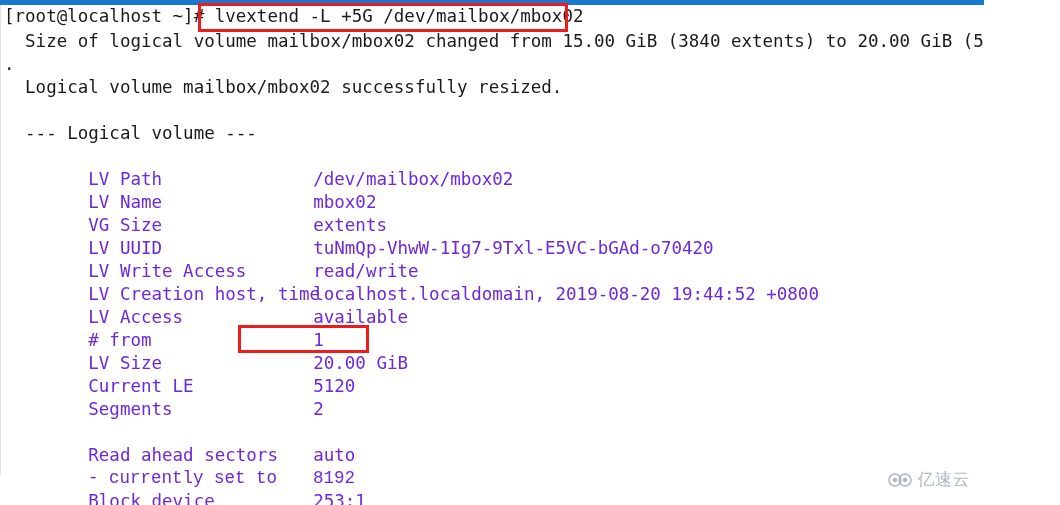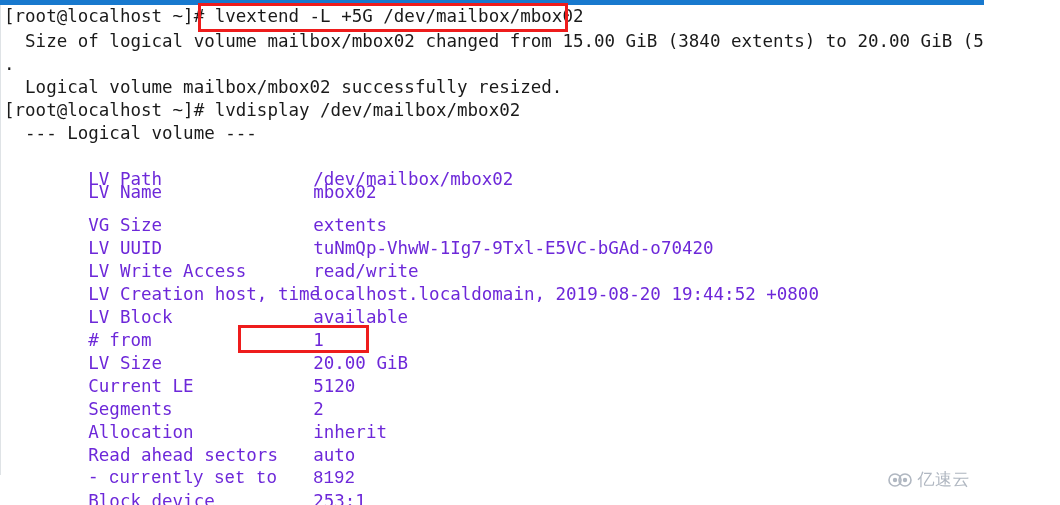--- a/index.html
+++ b/index.html
@@ -109,58 +109,54 @@
 
   <div id="top-bar"></div>
   <div id="left-border"></div>
 
   <div id="terminal">
 
     <div class="line" style="top:0px;">[root@localhost ~]# lvextend -L +5G /dev/mailbox/mbox02</div>
     <div class="line" style="top:25px;">  Size of logical volume mailbox/mbox02 changed from 15.00 GiB (3840 extents) to 20.00 GiB (5120 extents)</div>
     <div class="line" style="top:48px;">.</div>
     <div class="line" style="top:71px;">  Logical volume mailbox/mbox02 successfully resized.</div>
-    <div class="line" style="top:94px;">[root@localhost ~]# lvdisplay /dev/mailbox/mbox02</div>
     <div class="line" style="top:117px;">  --- Logical volume ---</div>
 
     <div class="row" style="top:140px;">
       <span class="label">  LV Path</span><span class="value">/dev/mailbox/mbox02</span>
     </div>
-    <div class="row" style="top:153px;">
+    <div class="row" style="top:163px;">
       <span class="label">  LV Name</span><span class="value">mbox02</span>
     </div>
     <div class="row" style="top:186px;">
       <span class="label">  VG Size</span><span class="value">extents</span>
     </div>
     <div class="row" style="top:209px;">
       <span class="label">  LV UUID</span><span class="value">tuNmQp-VhwW-1Ig7-9Txl-E5VC-bGAd-o70420</span>
     </div>
     <div class="row" style="top:232px;">
       <span class="label">  LV Write Access</span><span class="value">read/write</span>
     </div>
     <div class="row" style="top:255px;">
       <span class="label">  LV Creation host, time</span><span class="value">localhost.localdomain, 2019-08-20 19:44:52 +0800</span>
     </div>
     <div class="row" style="top:278px;">
-      <span class="label">  LV Block</span><span class="value">available</span>
+      <span class="label">  LV Access</span><span class="value">available</span>
     </div>
     <div class="row" style="top:301px;">
       <span class="label">  # from</span><span class="value">1</span>
     </div>
     <div class="row" style="top:324px;">
       <span class="label">  LV Size</span><span class="value">20.00 GiB</span>
     </div>
     <div class="row" style="top:347px;">
       <span class="label">  Current LE</span><span class="value">5120</span>
     </div>
     <div class="row" style="top:370px;">
       <span class="label">  Segments</span><span class="value">2</span>
-    </div>
-    <div class="row" style="top:393px;">
-      <span class="label">  Allocation</span><span class="value">inherit</span>
     </div>
     <div class="row" style="top:416px;">
       <span class="label">  Read ahead sectors</span><span class="value">auto</span>
     </div>
     <div class="row" style="top:439px;font-family:Liberation Mono, monospace;">
       <span class="label">  - currently set to</span><span class="value">8192</span>
     </div>
     <div class="row" style="top:462px;">
       <span class="label">  Block device</span><span class="value">253:1</span>
     </div>

